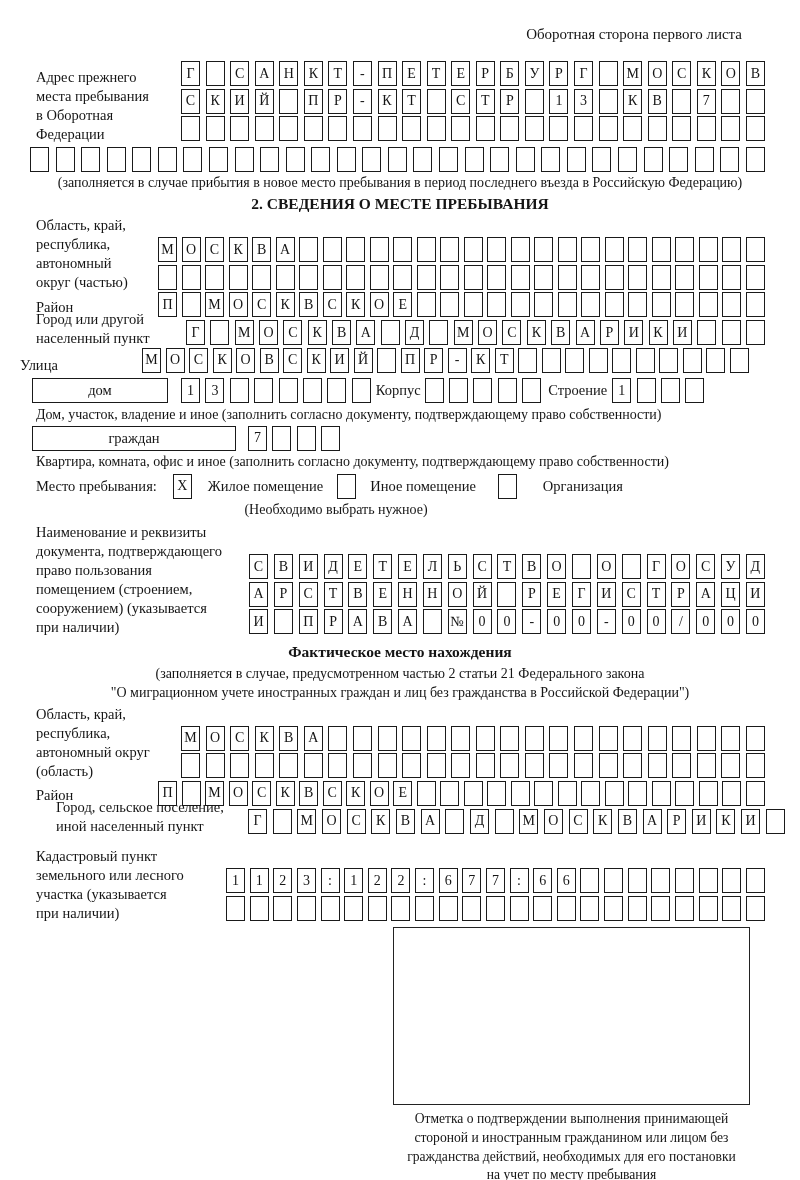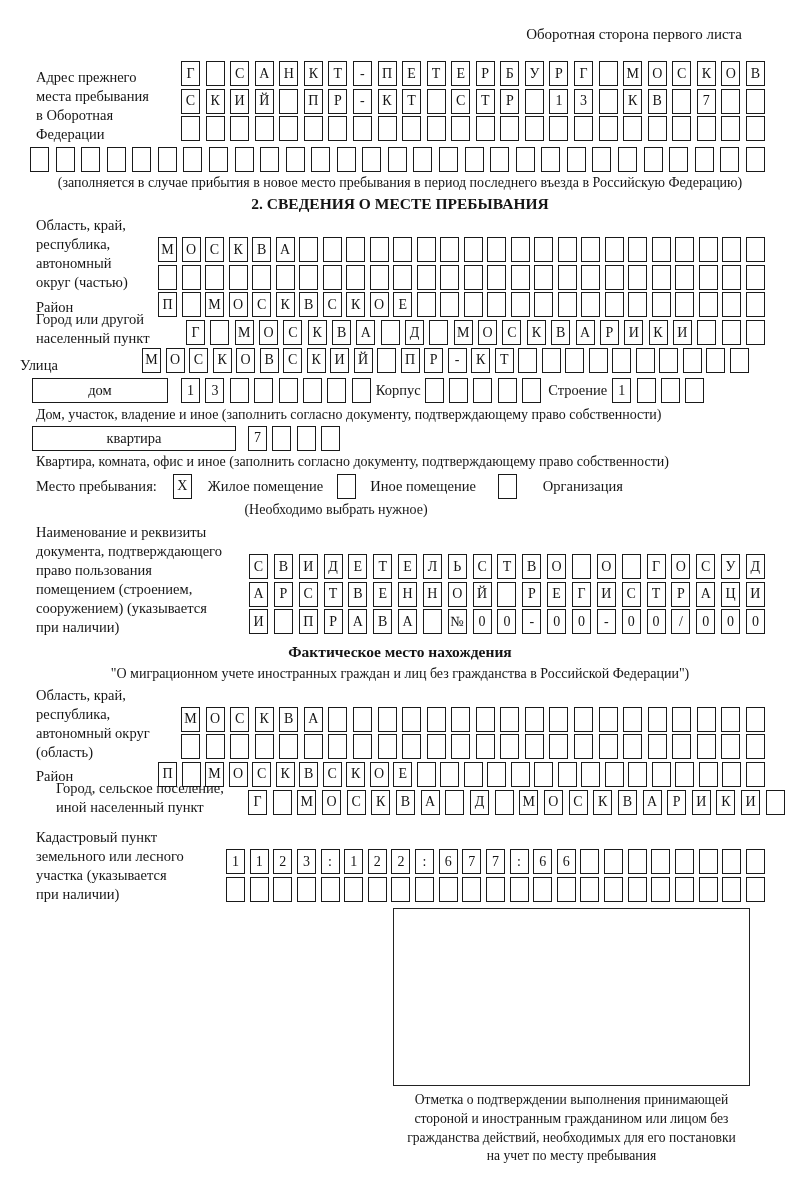--- a/index.html
+++ b/index.html
@@ -347,21 +347,21 @@
   <div class="cgroup" style="margin-left:5px">
       <span class="cell">1</span>
       <span class="cell"></span>
       <span class="cell"></span>
       <span class="cell"></span>
     </div>
 </div>
 <div class="note" style="margin-top:2.5px;margin-left:36px">Дом, участок, владение и иное (заполнить согласно документу, подтверждающему право собственности)</div>
 
 <div class="inline-row" style="margin-top:3px;margin-left:32px">
-  <div class="wbox" style="width:204px">квартира</div>
+  <div class="wbox" style="width:204px">граждан</div>
   <div class="cgroup" style="margin-left:12px">
       <span class="cell">7</span>
       <span class="cell"></span>
       <span class="cell"></span>
       <span class="cell"></span>
     </div>
 </div>
 <div class="note" style="margin-top:2.5px;margin-left:36px">Квартира, комната, офис и иное (заполнить согласно документу, подтверждающему право собственности)</div>
 
 <div class="inline-row" style="margin-top:3.5px;margin-left:36px">
@@ -452,20 +452,21 @@
         <span class="cell">/</span>
         <span class="cell">0</span>
         <span class="cell">0</span>
         <span class="cell">0</span>
       </div>
   </div>
 </div>
 
 <div class="title" style="margin-top:5px">Фактическое место нахождения</div>
 <div class="note center" style="margin-top:2px;line-height:19px">
+    <div>(заполняется в случае, предусмотренном частью 2 статьи 21 Федерального закона</div>
     <div>"О миграционном учете иностранных граждан и лиц без гражданства в Российской Федерации")</div>
   </div>
 
 <div class="field" style="margin-top:3px;margin-left:36px">
   <div class="flabel" style="width:145px">
       <div>Область, край,</div>
       <div>республика,</div>
       <div>автономный округ</div>
       <div>(область)</div>
     </div>

